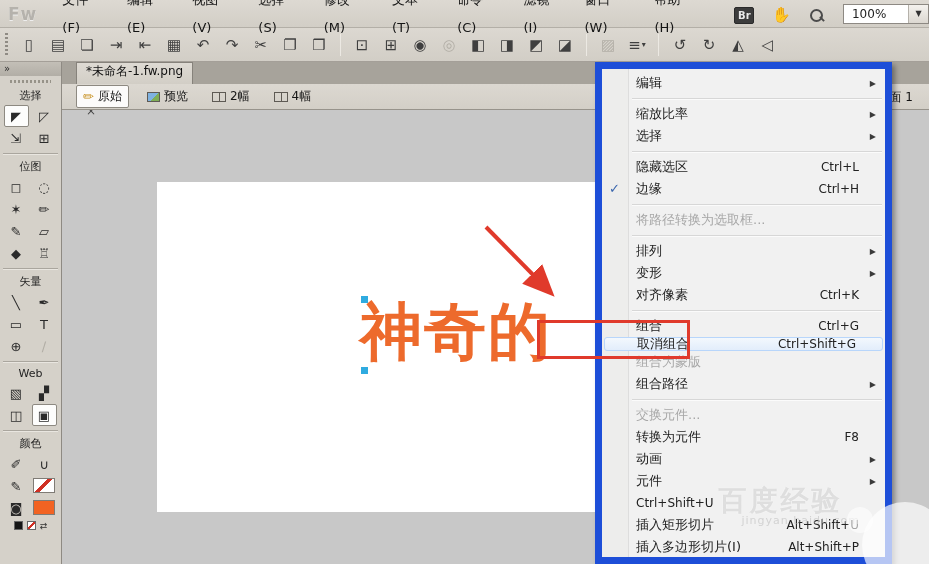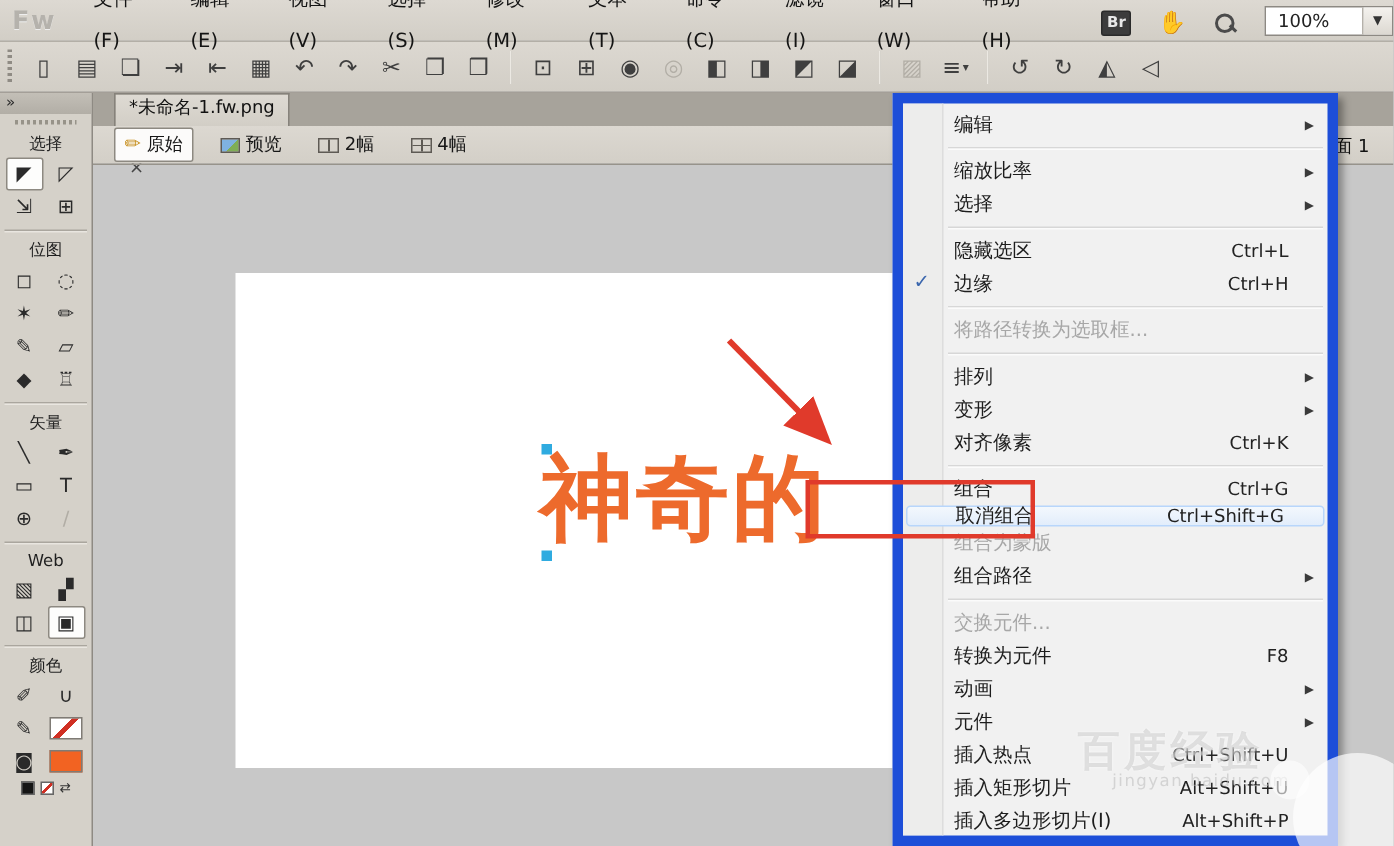--- a/index.html
+++ b/index.html
@@ -382,21 +382,20 @@
     </div>
   <div class="menu-row">
       <span class="lbl">动画</span>
       <span class="sub">▶</span>
     </div>
   <div class="menu-row">
       <span class="lbl">元件</span>
       <span class="sub">▶</span>
     </div>
   <div class="menu-row">
-      <span class="lbl">插入热点</span>
       <span class="sc">Ctrl+Shift+U</span>
     </div>
   <div class="menu-row">
       <span class="lbl">插入矩形切片</span>
       <span class="sc">Alt+Shift+U</span>
     </div>
   <div class="menu-row">
       <span class="lbl">插入多边形切片(I)</span>
       <span class="sc">Alt+Shift+P</span>
     </div>

